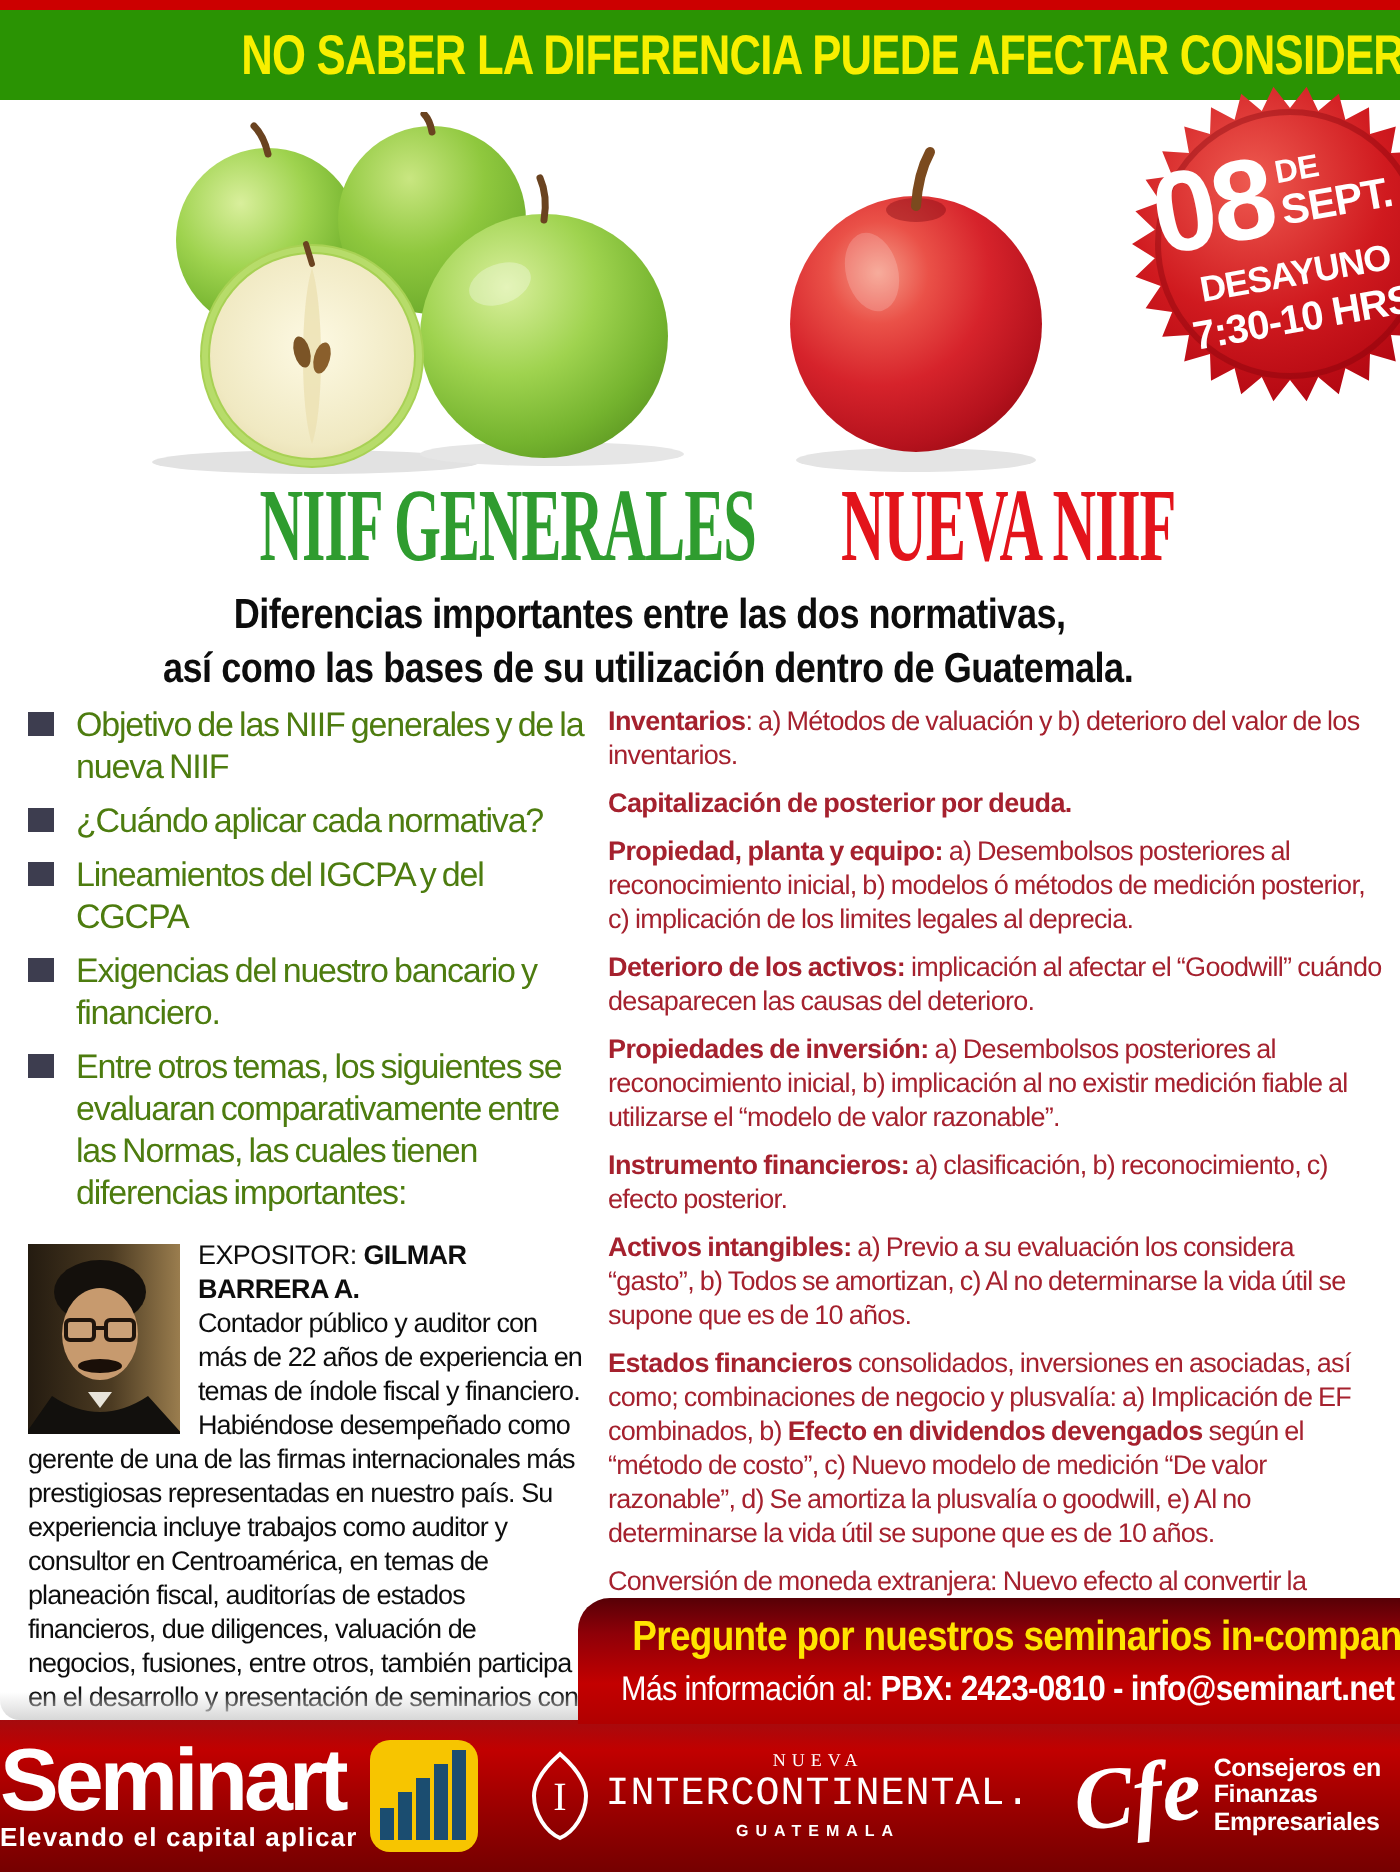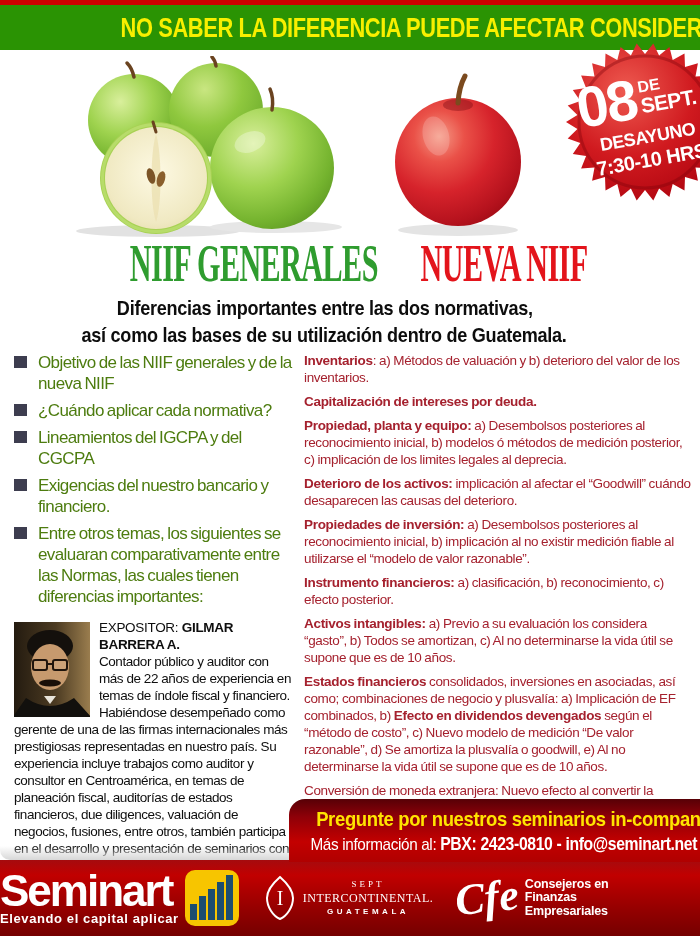--- a/index.html
+++ b/index.html
@@ -84,21 +84,21 @@
   .brand-block{margin-left:0;line-height:1;color:#fff;}
   .brand-name{font-size:44px;font-weight:bold;letter-spacing:-2px;line-height:40px;}
   .brand-tagline{font-size:13px;font-weight:bold;letter-spacing:.6px;margin-top:1px;}
   .chart-logo{width:54px;height:56px;background:var(--logo_yellow);border-radius:10px;margin-left:6px;
               display:flex;align-items:flex-end;justify-content:center;gap:2px;padding-bottom:6px;box-sizing:border-box;}
   .chart-logo i{display:block;width:7px;background:var(--logo_bars);}
   .hotel-block{display:flex;align-items:center;margin-left:26px;color:#fff;}
   .hotel-mark{width:30px;height:46px;position:relative;margin-right:8px;}
   .hotel-text{text-align:center;line-height:1;}
   .hotel-real{font-family:"Liberation Serif",serif;font-size:9px;letter-spacing:3px;}
-  .hotel-name{font-family:Liberation Serif, serif;font-size:12px;letter-spacing:.5px;margin-top:3px;}
+  .hotel-name{font-family:Liberation Mono, monospace;font-size:20px;letter-spacing:.5px;margin-top:3px;}
   .hotel-city{font-size:8px;font-weight:bold;letter-spacing:3.5px;margin-top:4px;}
   .cfe-block{display:flex;align-items:center;margin-left:22px;color:#fff;}
   .cfe-script{font-family:"Liberation Serif",serif;font-style:italic;font-weight:bold;font-size:44px;
               line-height:40px;transform:rotate(-6deg);}
   .cfe-lines{margin-left:6px;font-size:12.5px;font-weight:bold;line-height:13.5px;letter-spacing:-.2px;}
 </style>
 </head>
 <body>
 
 <div id="flyer">
@@ -227,21 +227,21 @@
           <ellipse cx="36" cy="61" rx="11" ry="3.5" fill="#1a0f08"></ellipse>
           <path d="M-2,96 L12,76 Q36,92 60,76 L78,96 Z" fill="#12100d"></path>
           <path d="M30,74 L36,82 L42,74 Z" fill="#e8e4da"></path>
         </svg>
         <span class="speaker-label">EXPOSITOR: </span><b class="speaker-name">GILMAR BARRERA A.</b><br>
         <span>Contador público y auditor con más de 22 años de experiencia en temas de índole fiscal y financiero. Habiéndose desempeñado como gerente de una de las firmas internacionales más prestigiosas representadas en nuestro país.  Su experiencia incluye trabajos como auditor y consultor en Centroamérica, en temas de planeación fiscal, auditorías de estados financieros, due diligences, valuación de negocios, fusiones, entre otros, también participa en el desarrollo y presentación de seminarios con temas actualizados afines a su profesión y experiencia.</span>
       </div>
     </div>
     <div class="col-right" id="topics-detail">
         <p><b>Inventarios</b><span>: a) Métodos de valuación y b) deterioro del valor de los inventarios.</span></p>
-        <p><b>Capitalización de intereses por deuda.</b></p>
+        <p><b>Capitalización de posterior por deuda.</b></p>
         <p><b>Propiedad, planta y equipo:</b><span> a) Desembolsos posteriores al reconocimiento inicial, b) modelos ó métodos de medición posterior, c) implicación de los limites legales al deprecia.</span></p>
         <p><b>Deterioro de los activos:</b><span> implicación al afectar el “Goodwill” cuándo desaparecen las causas del deterioro.</span></p>
         <p><b>Propiedades de inversión:</b><span> a) Desembolsos posteriores al reconocimiento inicial, b) implicación al no existir medición fiable al utilizarse el “modelo de valor razonable”.</span></p>
         <p><b>Instrumento financieros:</b><span> a) clasificación, b) reconocimiento, c) efecto posterior.</span></p>
         <p><b>Activos intangibles:</b><span> a) Previo a su evaluación los considera “gasto”, b) Todos se amortizan, c) Al no determinarse la vida útil se supone que es de 10 años.</span></p>
         <p><b>Estados financieros</b><span> consolidados, inversiones en asociadas, así como; combinaciones de negocio y plusvalía: a) Implicación de EF combinados, b) </span><b>Efecto en dividendos devengados</b><span> según el “método de costo”, c) Nuevo modelo de medición “De valor razonable”, d) Se amortiza la plusvalía o goodwill, e) Al no determinarse la vida útil se supone que es de 10 años.</span></p>
         <p><span>Conversión de moneda extranjera: Nuevo efecto al convertir la moneda funcional a moneda de presentación.</span></p>
       </div>
   </div>
 
@@ -263,21 +263,21 @@
         <i style="height:31px"></i>
         <i style="height:38px"></i>
         <i style="height:45px"></i>
     </div>
     <div class="hotel-block">
       <svg class="hotel-mark" width="30" height="46" viewBox="0 0 30 46">
         <path d="M15,2 C23,9 28,16 28,23 C28,32 22,41 15,44 C8,41 2,32 2,23 C2,16 7,9 15,2 Z" fill="none" stroke="#ffffff" stroke-width="2"></path>
         <text x="15" y="30" text-anchor="middle" font-family="Liberation Serif, serif" font-size="20" fill="#ffffff">I</text>
       </svg>
       <div class="hotel-text">
-        <div class="hotel-real">SEPT</div>
+        <div class="hotel-real">NUEVA</div>
         <div class="hotel-name">INTERCONTINENTAL.</div>
         <div class="hotel-city">GUATEMALA</div>
       </div>
     </div>
     <div class="cfe-block">
       <div class="cfe-script">Cfe</div>
       <div class="cfe-lines">
         <div>Consejeros en</div>
         <div>Finanzas</div>
         <div>Empresariales</div>

